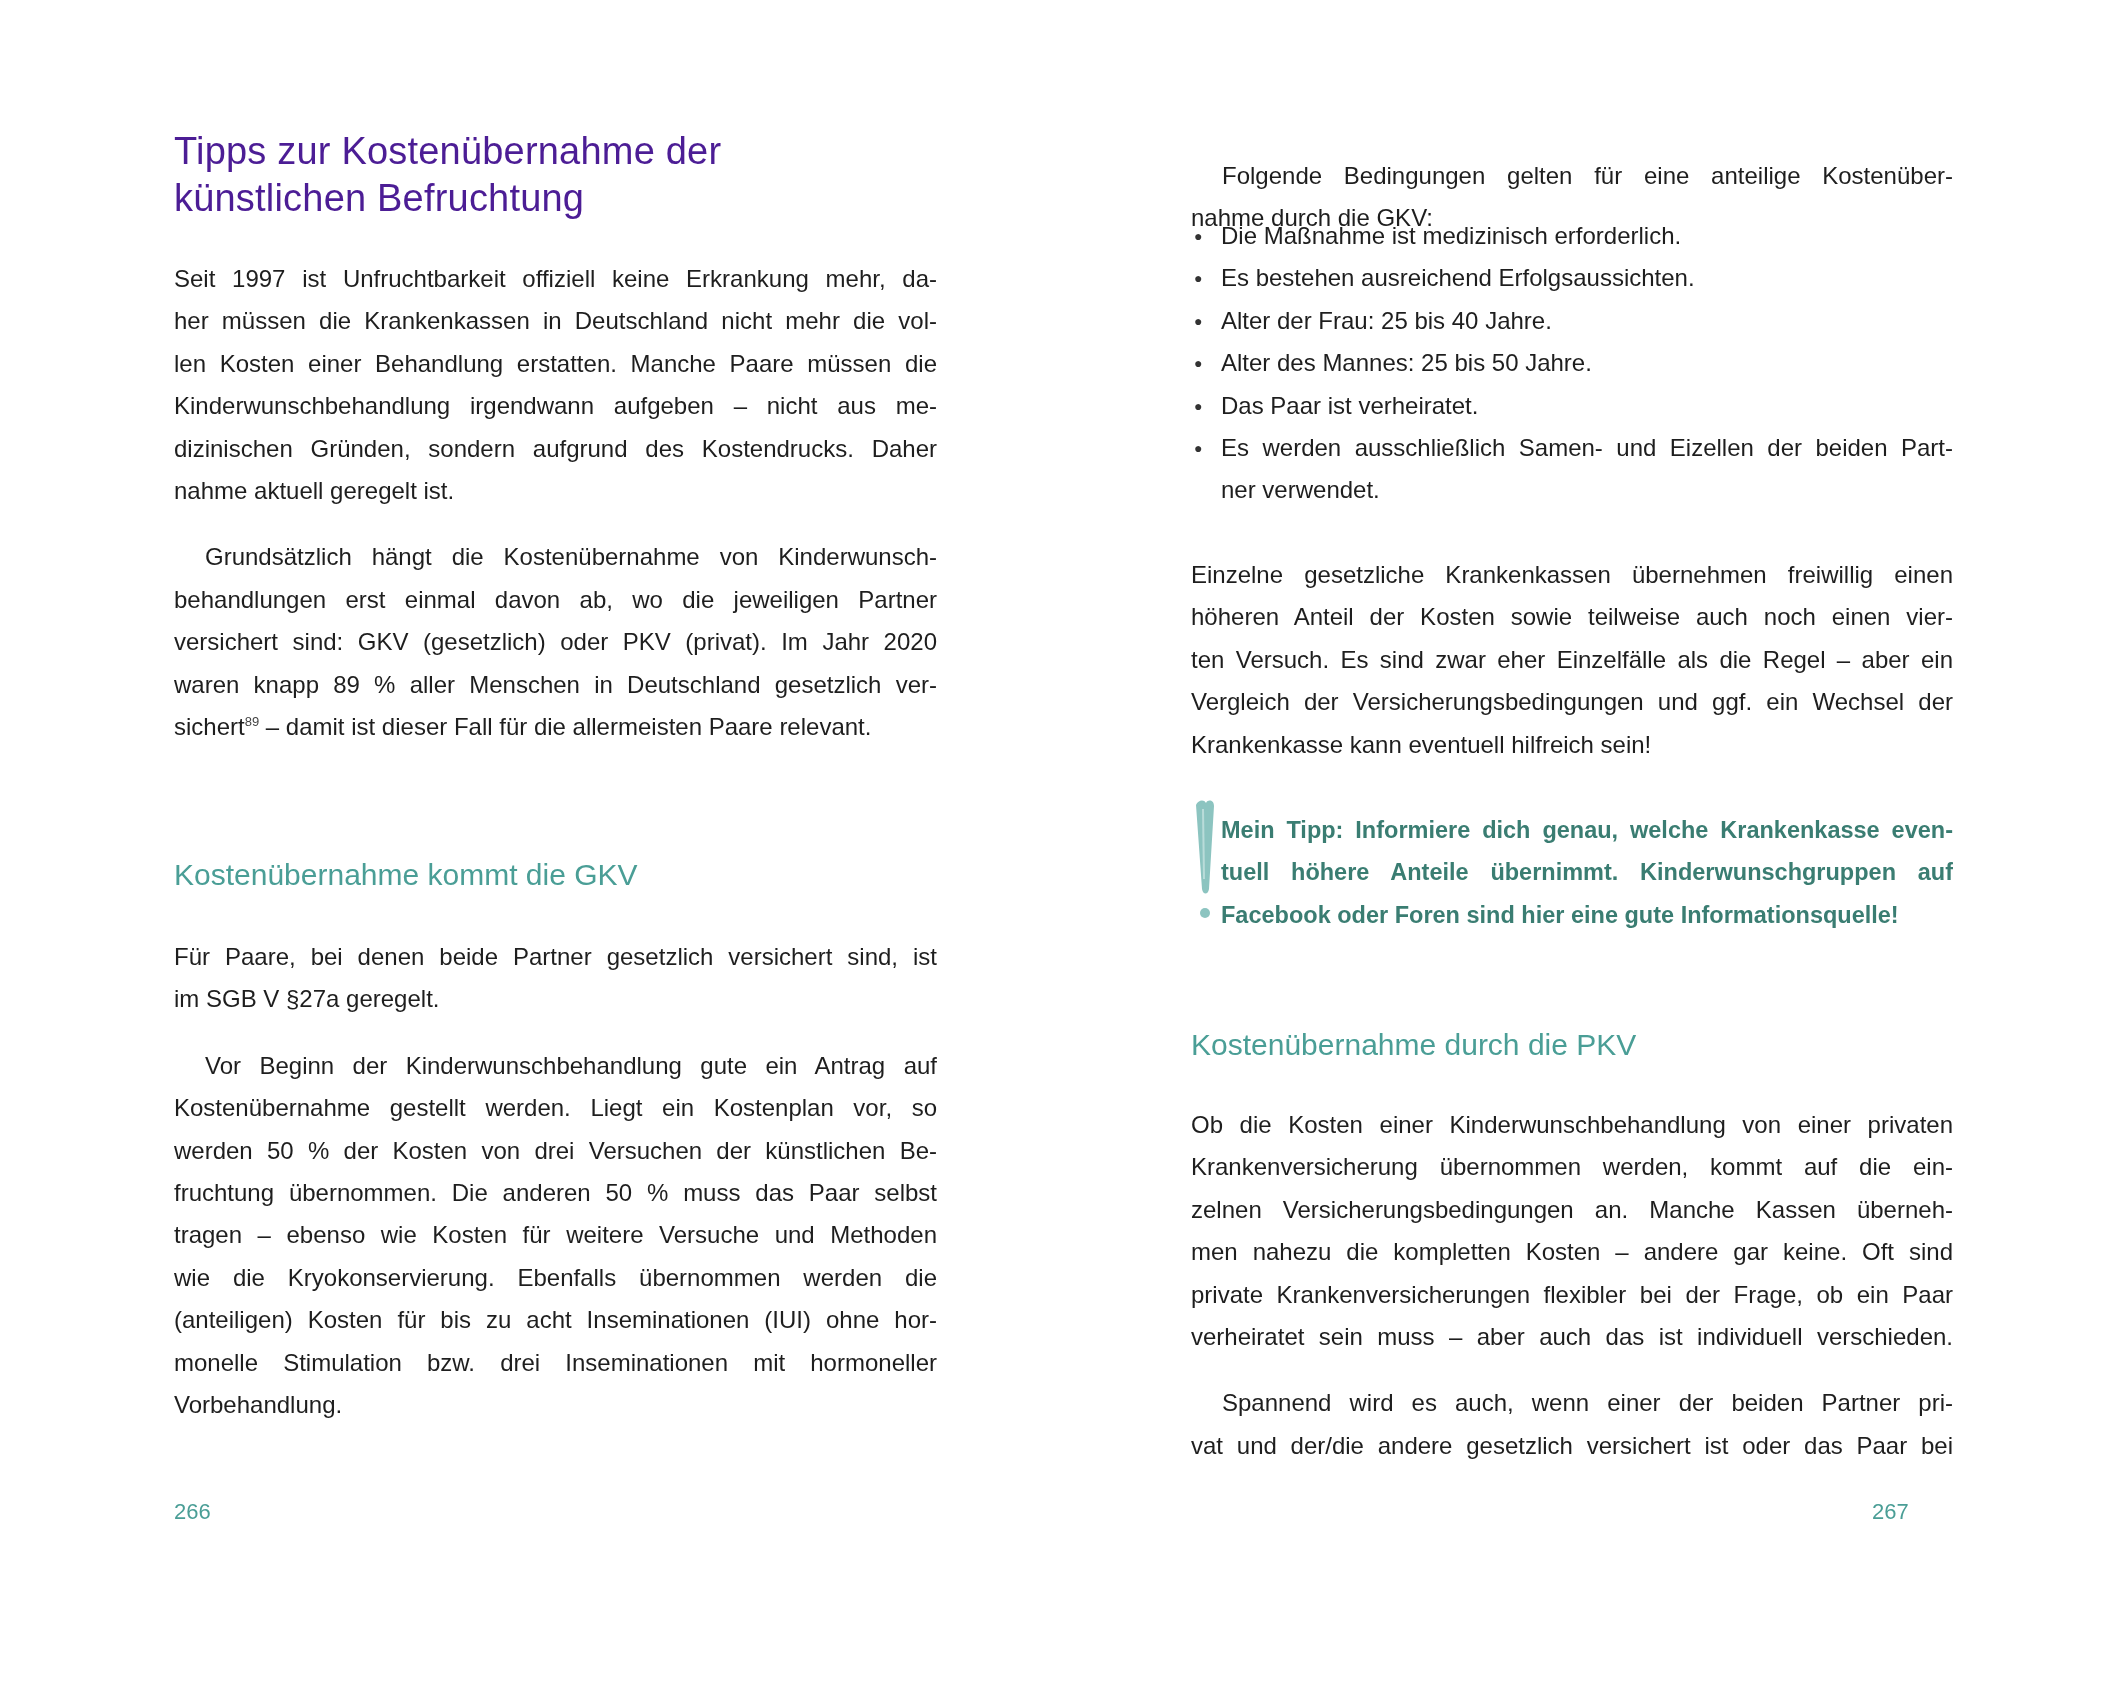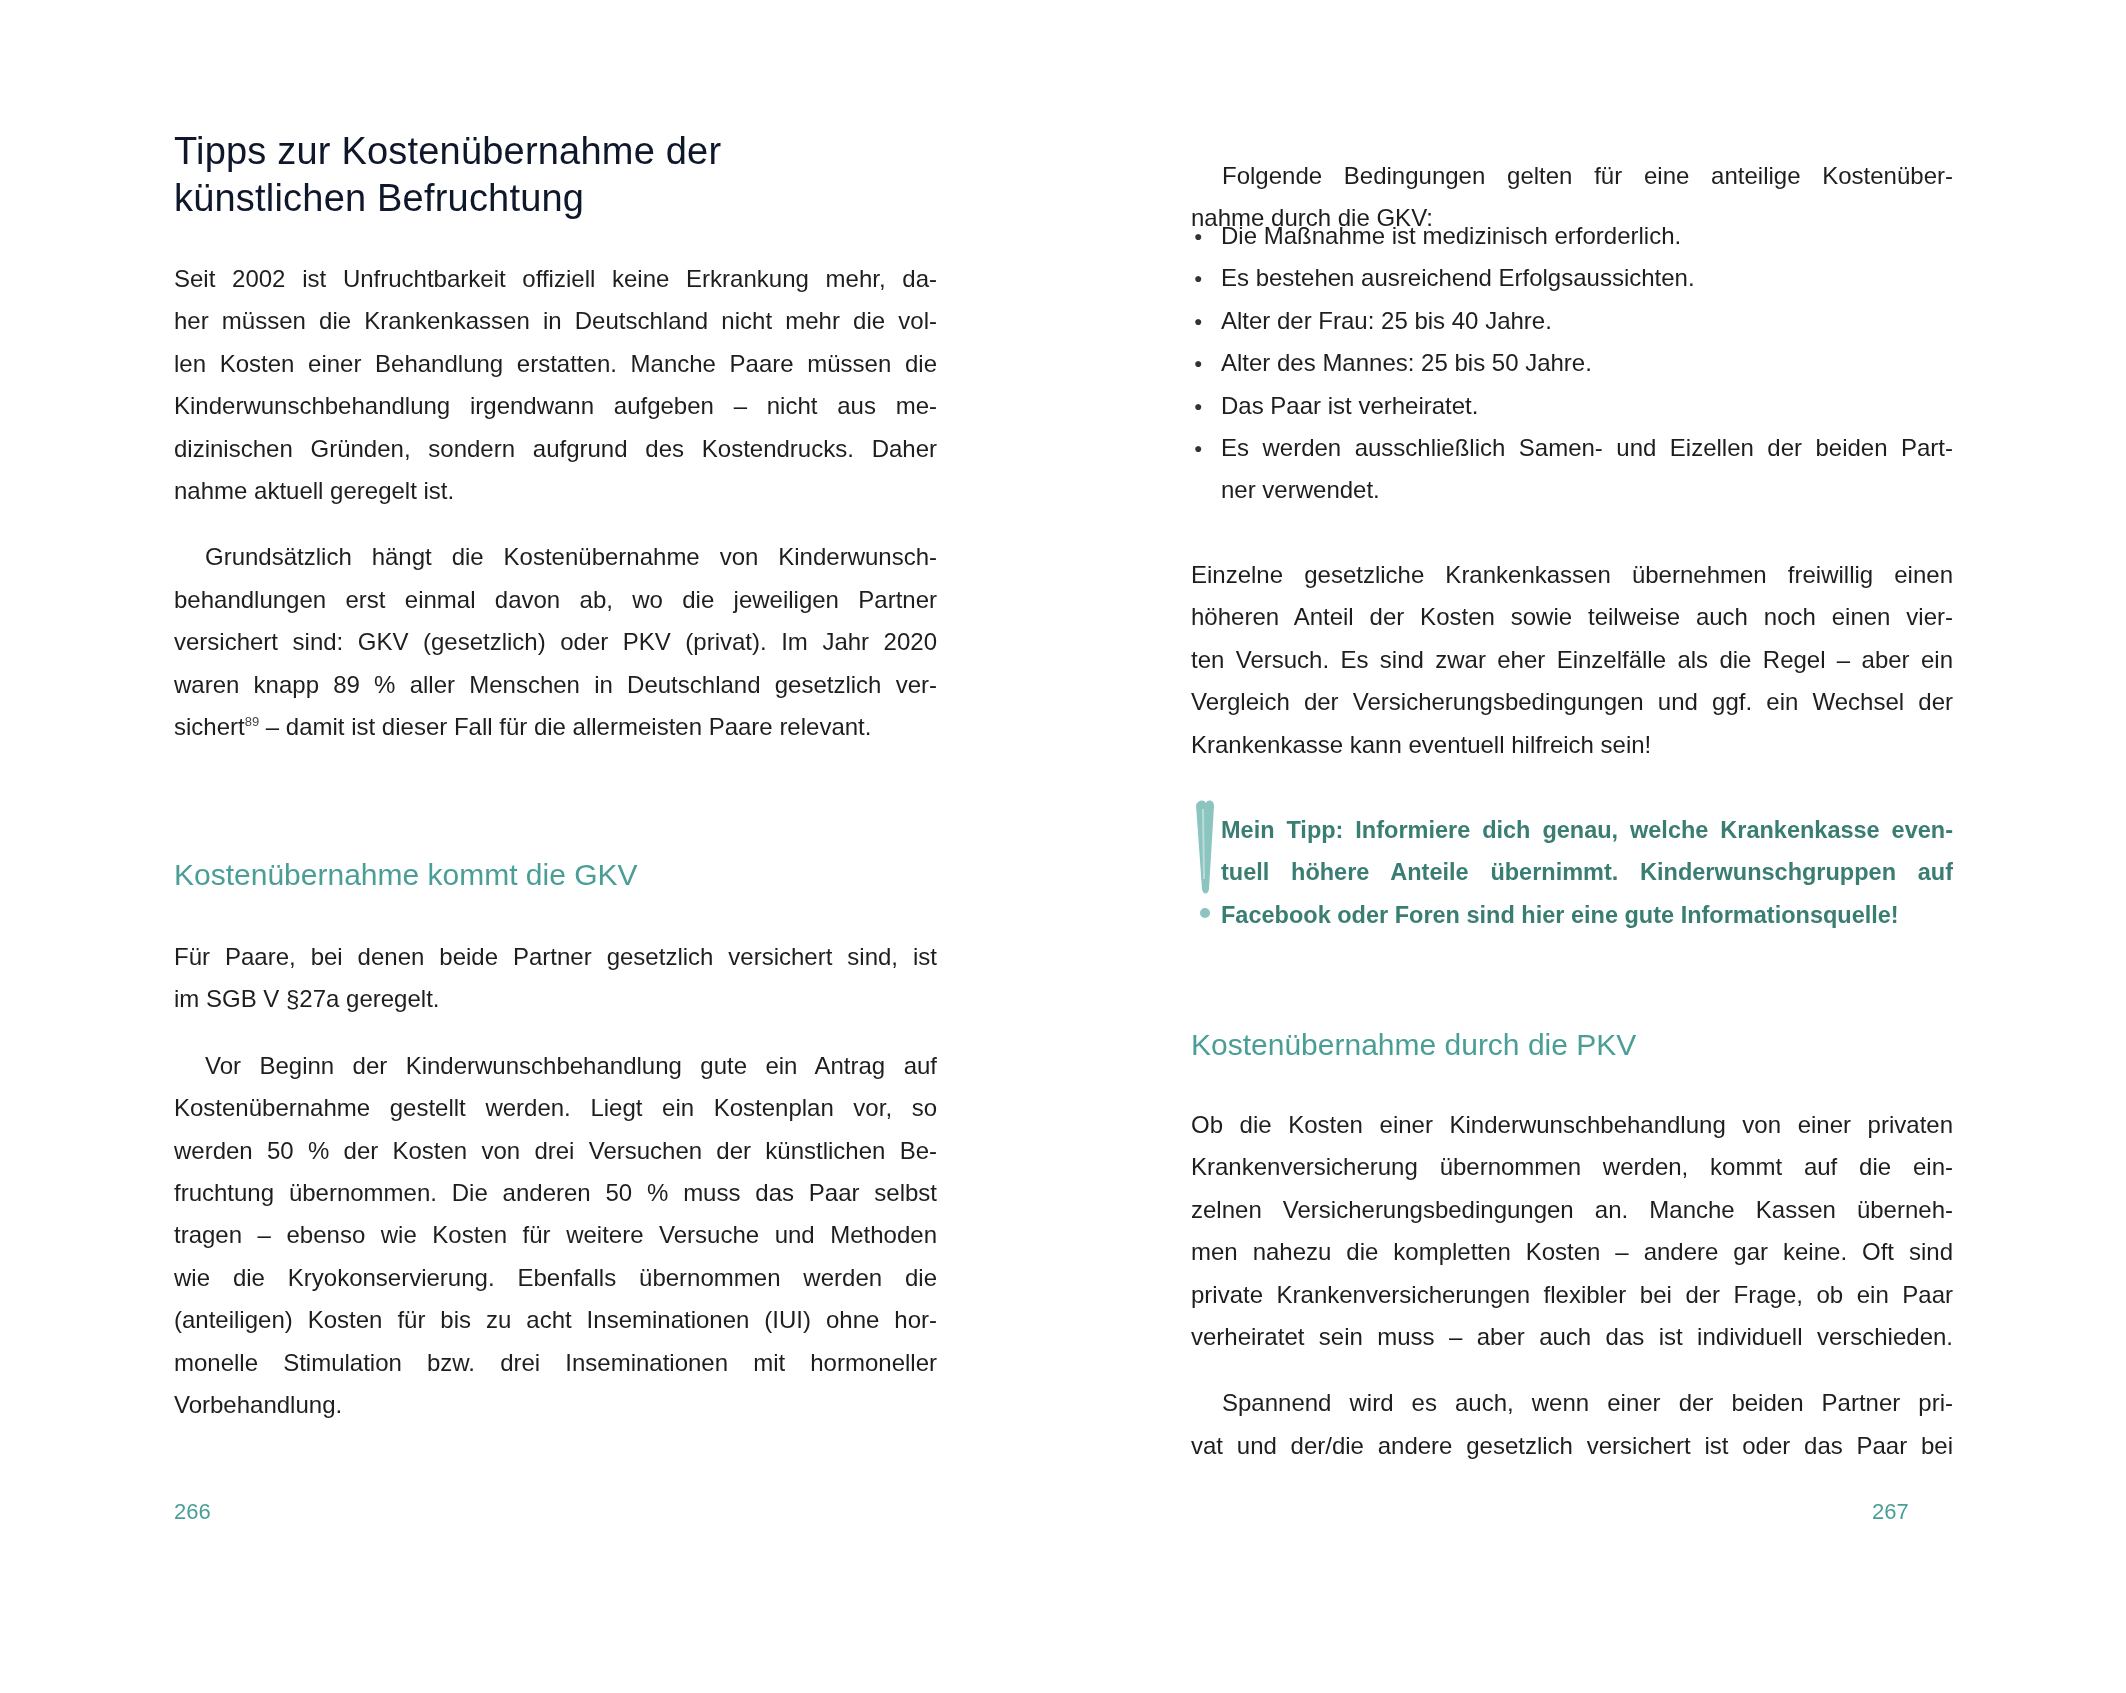--- a/index.html
+++ b/index.html
@@ -6,21 +6,21 @@
   body { width:2126px; height:1693px; position:relative; overflow:hidden;
          font-family: "Liberation Sans", "DejaVu Sans", sans-serif; color:#1e1e1e; }
   .spread { position:absolute; left:0; top:0; width:2126px; height:1693px; }
   .page { position:absolute; top:0; height:1693px; }
   .page-left { left:0; width:1063px; }
   .page-right { left:1063px; width:1063px; }
   .col { position:absolute; }
   .col-left { left:174px; width:763px; }
   .col-right { left:128px; width:762px; }
   .title { position:absolute; top:128px; left:0; width:763px; font-size:38px; font-weight:300;
-           line-height:47px; color:#0f172a; letter-spacing:0.2px; }
+           line-height:47px; color:#4c1d95; letter-spacing:0.2px; }
   .title .tl { display:block; white-space:nowrap; }
   .block { position:absolute; left:0; width:100%; }
   .line { display:block; height:42.4px; line-height:42.4px; font-size:24px; white-space:nowrap;
           text-align:justify; text-align-last:justify; overflow:hidden; }
   .line.last { text-align-last:left; }
   .line.indent { padding-left:31px;margin-top:24px; }
   .heading { font-size:30px; color:#4a9e96; line-height:40px; white-space:nowrap; }
   sup { font-size:13px; line-height:0; vertical-align:super; color:#444; }
   .bullet-item { position:relative; padding-left:30px; }
   .bullet { position:absolute; left:3px; top:0; font-size:14px; line-height:42.4px; color:#333; }
@@ -37,21 +37,21 @@
 <div class="spread">
 
   <div class="page page-left">
     <div class="col col-left">
       <h1 class="title" style="margin:0;">
         <span class="tl">Tipps zur Kostenübernahme der</span>
         <span class="tl">künstlichen Befruchtung</span>
       </h1>
 
       <div class="block" style="top:258px;">
-        <span class="line">Seit 2002 ist Unfruchtbarkeit offiziell keine Erkrankung mehr, da-</span>
+        <span class="line">Seit 1997 ist Unfruchtbarkeit offiziell keine Erkrankung mehr, da-</span>
         <span class="line">her müssen die Krankenkassen in Deutschland nicht mehr die vol-</span>
         <span class="line">len Kosten einer Behandlung erstatten. Manche Paare müssen die</span>
         <span class="line">Kinderwunschbehandlung irgendwann aufgeben – nicht aus me-</span>
         <span class="line">dizinischen Gründen, sondern aufgrund des Kostendrucks. Daher</span>
         <span class="line last">nahme aktuell geregelt ist.</span>
         <span class="line indent">Grundsätzlich hängt die Kostenübernahme von Kinderwunsch-</span>
         <span class="line">behandlungen erst einmal davon ab, wo die jeweiligen Partner</span>
         <span class="line">versichert sind: GKV (gesetzlich) oder PKV (privat). Im Jahr 2020</span>
         <span class="line">waren knapp 89 % aller Menschen in Deutschland gesetzlich ver-</span>
         <span class="line last"><span>sichert</span><sup>89</sup><span> – damit ist dieser Fall für die allermeisten Paare relevant.</span></span>

